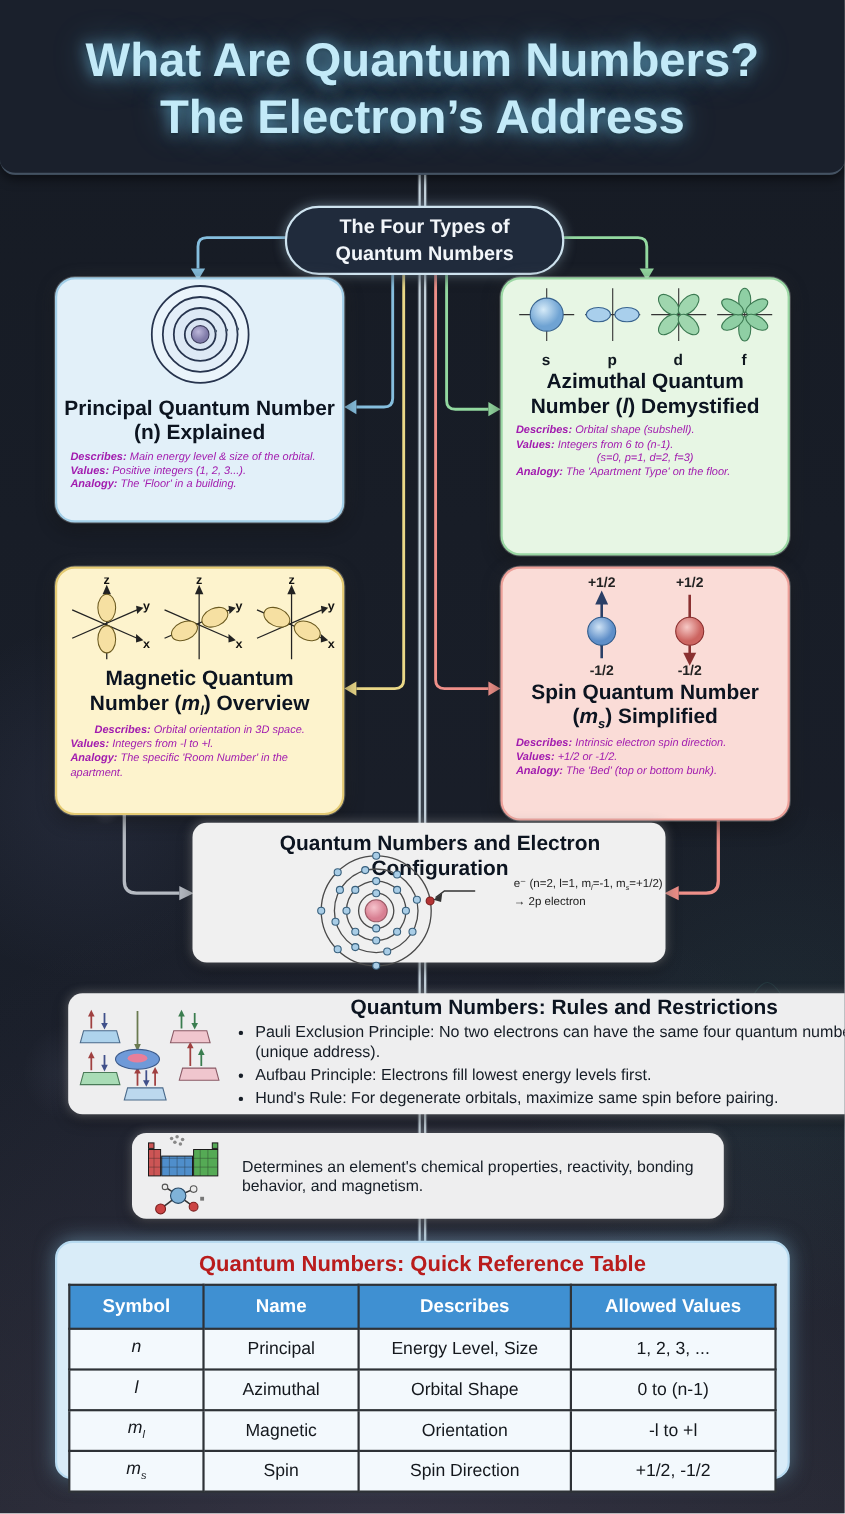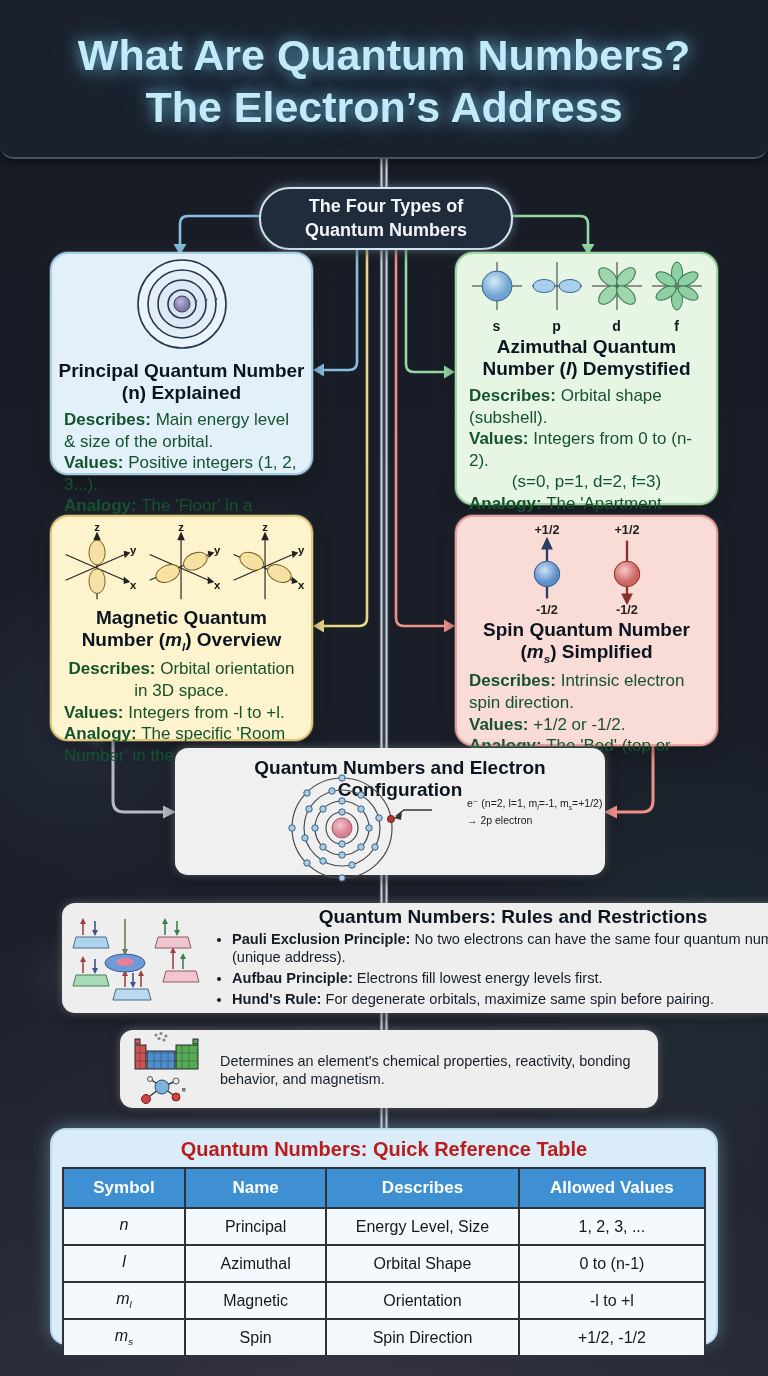--- a/index.html
+++ b/index.html
@@ -22,21 +22,21 @@
   #connectors{left:0;top:0;z-index:1;}
   
   #root-node{left:259px;top:187px;width:250px;height:59px;background:#202b3c;border:2px solid #cfe4f0;
     border-radius:31px;z-index:4;display:flex;align-items:center;justify-content:center;text-align:center;
     color:#f2f6fa;font-weight:700;font-size:18px;line-height:1.28;
     box-shadow:0 0 12px rgba(190,225,250,.45),0 4px 10px rgba(0,0,0,.5);}
   
   .card{border-radius:18px;box-sizing:border-box;text-align:center;color:#10181f;z-index:4;
     box-shadow:0 0 0 1px rgba(255,255,255,.22),0 5px 16px rgba(0,0,0,.45),0 0 20px rgba(255,255,255,.07);}
   .card h3{margin:2px 6px 0;font-size:19px;line-height:1.16;font-weight:700;color:#0c1420;}
-  .card .body{text-align:left;font-size:17px;line-height:1.27;margin:5px 12px 0;color:#14532d;}
+  .card .body{text-align:left;font-size:10px;line-height:1.27;margin:5px 12px 0;color:#a21caf;font-style:italic;}
   .card .body p{margin:0;}
   .card .body .lbl{font-weight:700;}
   .card .body .center{text-align:center;}
   #card-principal{left:50px;top:252px;width:263px;height:223px;background:#e2f0f9;border:2px solid #a3cfe8;}
   #card-azimuthal{left:455px;top:252px;width:263px;height:253px;background:#e7f6e4;border:2px solid #9bd8a4;}
   #card-magnetic{left:50px;top:515px;width:263px;height:226px;background:#fdf3cd;border:2px solid #e5cb74;}
   #card-spin{left:455px;top:515px;width:263px;height:231px;background:#fadcd7;border:2px solid #eda099;}
   .iconrow{display:flex;justify-content:center;align-items:flex-end;gap:4px;margin-top:6px;}
   .orblbl{font-weight:700;font-size:14px;margin-top:-2px;}
   sub.qsub{font-size:.62em;font-style:italic;}
@@ -45,21 +45,21 @@
     box-shadow:0 0 10px rgba(255,255,255,.30),0 5px 14px rgba(0,0,0,.45);}
   #config-box{left:175px;top:748px;width:430px;height:127px;background:#f0f0f0;}
   #config-title{text-align:center;font-weight:700;font-size:19px;padding-top:9px;color:#0c1420;padding-left:20px;}
   #config-annot{position:absolute;left:292px;top:48px;width:150px;font-size:10.5px;line-height:1.45;text-align:left;color:#1a1a1a;}
   #rules-box{left:62px;top:903px;width:766px;height:110px;display:flex;align-items:center;}
   #rules-icon{flex:0 0 150px;display:flex;justify-content:center;}
   #rules-content{flex:1;padding-right:14px;}
   #rules-title{text-align:center;font-weight:700;font-size:19px;color:#0c1420;margin-bottom:1px;}
   #rules-content ul{margin:2px 0 0;padding-left:20px;text-align:left;}
   #rules-content li{font-size:14.6px;line-height:1.28;margin-bottom:2px;color:#161d26;}
-  #rules-content .lbl{font-weight:700;}
+  #rules-content .lbl{font-weight:400;}
   #sig-box{left:120px;top:1030px;width:538px;height:78px;display:flex;align-items:center;}
   #sig-icon{flex:0 0 100px;display:flex;justify-content:center;}
   #sig-content{flex:1;padding-right:16px;}
   #sig-title{text-align:center;font-weight:700;font-size:19px;color:#0c1420;}
   #sig-text{font-size:14.4px;line-height:1.28;text-align:left;margin-top:2px;color:#161d26;}
   
   #table-wrap{left:50px;top:1128px;width:668px;height:217px;background:#d9ecf8;border:2px solid #b7daf0;
     border-radius:16px;z-index:4;box-sizing:border-box;box-shadow:0 0 18px rgba(150,205,240,.5),0 5px 14px rgba(0,0,0,.4);}
   #table-title{text-align:center;font-weight:700;font-size:20px;color:#b91c1c;margin:8px 0 6px;}
   table{border-collapse:collapse;width:644px;margin:0 auto;}
@@ -252,21 +252,21 @@
       </svg>
       <div class="orblbl">f</div>
     </div>
   </div>
   <h3>
     <span>Azimuthal Quantum</span><br>
     <span>Number (</span><i>l</i><span>) Demystified</span>
   </h3>
   <div class="body">
     <p><span class="lbl">Describes:</span> <span>Orbital shape (subshell).</span></p>
-    <p><span class="lbl">Values:</span> <span>Integers from 0 to (n-2).</span></p>
+    <p><span class="lbl">Values:</span> <span>Integers from 6 to (n-1).</span></p>
     <p class="center">(s=0, p=1, d=2, f=3)</p>
     <p><span class="lbl">Analogy:</span> <span>The 'Apartment Type' on the floor.</span></p>
   </div>
 </div>
 
 <div id="card-magnetic" class="abs card">
   <div class="iconrow">
     <svg width="80" height="82" viewBox="0 0 84 86">
       <line x1="8" y1="60" x2="70" y2="33" stroke="#222" stroke-width="1.2"></line>
           <polygon points="69,29 76,31 70,37" fill="#222"></polygon>

